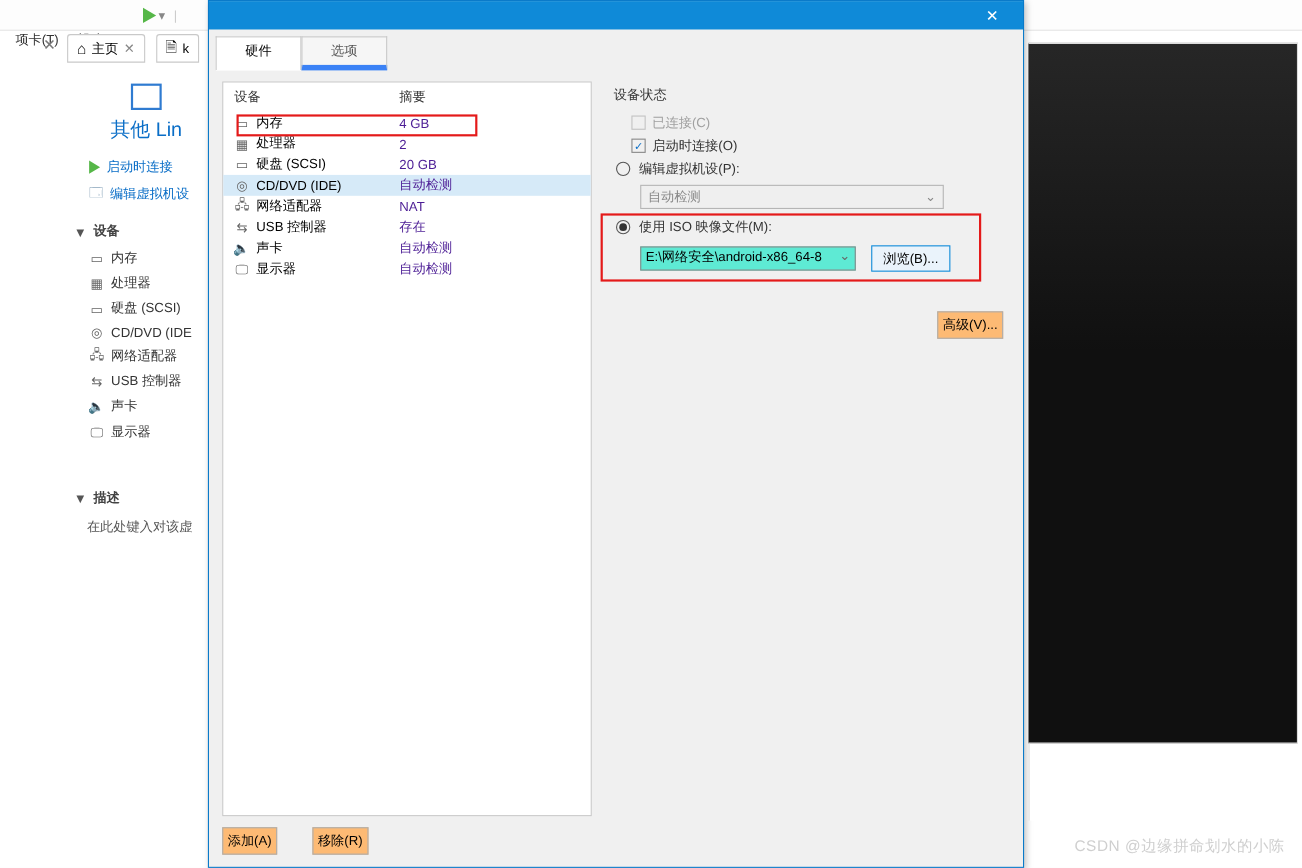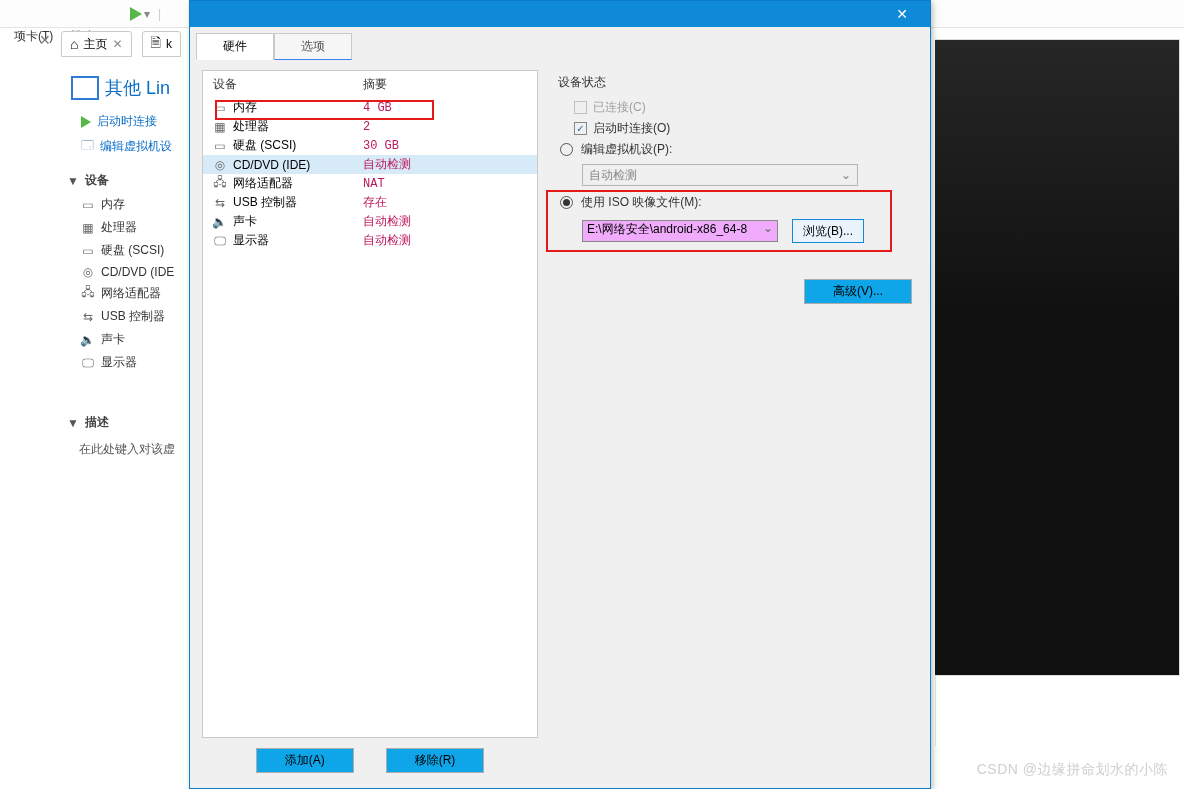--- a/index.html
+++ b/index.html
@@ -15,21 +15,21 @@
 .tabbar { height: 32px; display: flex; align-items: center; padding: 0 6px; position: relative; }
 .tab-close { color: #777; position: absolute; left: 39px; top: 4px; font-size: 14px; }
 .tab { display: flex; align-items: center; gap: 5px; border: 1px solid #c9c9c9; border-radius: 3px 3px 0 0; padding: 4px 8px; margin-left: 10px; height: 26px; background: #fff;}
 .tab .x { color: #888; }
 .tab-home { margin-left: 55px; }
 .home-icon { font-size: 14px; }
 .doc-icon { font-size: 13px; }
 
 
 .left-pane { position: absolute; left: 63px; top: 60px; width: 132px; background: #fff; }
-.vm-title { display: flex; align-items: center; gap: 6px; padding: 16px 0 10px 8px; }
+.vm-title { display: flex; align-items: center; gap: 6px; padding: 16px 0 10px 8px; flex-direction: column; }
 .vm-title-icon { width: 28px; height: 24px; border: 2px solid #2f7bd1; background: #fff; position: relative; }
 .vm-title-icon::after { content:''; position:absolute; left:-5px; top:-6px; width:28px; height:24px; border: 2px solid #2f7bd1; background:#fff; z-index:-1;}
 .vm-title-text { color: #0a6ec7; font-size: 18px; }
 .act-row { display:flex; align-items:center; gap:6px; padding: 3px 0 3px 18px; }
 .act-play { width:0; height:0; border-left:10px solid #56b748; border-top:6px solid transparent; border-bottom:6px solid transparent; }
 .act-link { color: #0a6ec7; }
 .act-edit { color: #8aa5bb; }
 
 .tree-head { display:flex; align-items:center; gap:6px; padding: 12px 0 4px 4px; color:#444; font-weight:bold; }
 .tree-head .tri { color: #555; }
@@ -40,56 +40,56 @@
 .desc-block { margin-top: 28px; }
 .desc-text { padding: 6px 0 0 16px; color:#555; }
 
 
 .dialog { position:absolute; left:189px; top:0; width:742px; height:789px; background:#f0f0f0; border:1px solid #0a7ac9; box-shadow: 2px 2px 6px rgba(0,0,0,.25); }
 .dlg-title { height:26px; background:#0f8ad8; color:#fff; display:flex; align-items:center; justify-content:space-between; padding:0 8px; }
 .dlg-close { width:40px; text-align:center; color:#fff; font-size:14px; }
 
 .dlg-tabs { display:flex; padding: 6px 6px 0 6px; background:#f0f0f0; }
 .dlg-tab { padding:4px 26px; border:1px solid #c9c9c9; background:#fff; border-bottom:1px solid #fff; }
-.dlg-tab.inactive { background:#f6f6f6; border-bottom:1px solid #3b82f6; color:#555;}
+.dlg-tab.inactive { background:#f6f6f6; border-bottom:5px solid #3b82f6; color:#555;}
 
 .dlg-body { display:flex; gap:14px; padding: 10px 12px 0 12px; height: calc(100% - 74px); position:relative; }
 
 
 .hw-panel { width: 336px; border:1px solid #c9c9c9; background:#fff; padding:0; display:flex; flex-direction:column; }
 .hw-head { display:flex; padding:5px 0 5px 10px; color:#333;}
 .hw-head .c1 { width:150px; }
 .hw-rows { flex:1; }
 .hw-row { display:flex; align-items:center; padding:2px 0 2px 10px; height:19px; }
 .hw-row.sel { background:#d6eaf8; }
 .hw-row .c1 { width:150px; display:flex; align-items:center; gap:6px;}
-.hw-row .c2 { color:#be185d;font-family:Liberation Mono, monospace; }
+.hw-row .c2 { color:#4c1d95; }
 .redbox-mem { position:absolute; border:2px solid #e41a1a; pointer-events:none; left:12px; top:29px; width:219px; height:20px; }
 
-.hw-btns { display:flex; gap:32px; justify-content:center; padding:6px 0 0 0; margin-top: 4px; }
-.btn { border:1px solid #adadad; background:#0ea5e9; padding:3px 28px; }
+.hw-btns { display:flex; gap:32px; padding:6px 0 0 0; margin-top: 4px; }
+.btn { border:1px solid #adadad; background:#fdba74; padding:3px 4px; }
 
 
 .rt-panel { flex:1; padding: 2px 6px; position:relative; }
 .grp-title { color:#333; padding: 2px 0 6px 0; }
 .chk-row { display:flex; align-items:center; gap:6px; padding: 2px 0 2px 16px; color:#333;}
 .chk-row.disabled { color:#a0a0a0; }
 .chk { width:13px; height:13px; border:1px solid #888; display:inline-flex; align-items:center; justify-content:center; font-size:10px; color:#0a6ec7; }
 .chk.disabled { border-color:#c2c2c2; color:#c2c2c2;}
 
 .radio-row { display:flex; align-items:center; gap:8px; padding: 2px 0 2px 2px; color:#333; }
 .radio { width:13px; height:13px; border:1px solid #555; border-radius:50%; display:inline-flex; align-items:center; justify-content:center;}
 .radio .dot { width:7px; height:7px; background:#333; border-radius:50%; }
 
 .combo { margin: 4px 0 6px 24px; width:276px; height:22px; border:1px solid #b5b5b5; background:#efefef; color:#888; display:flex; align-items:center; justify-content:space-between; padding:0 6px;}
 .combo .arr { color:#888; }
 
 .iso-area { position:relative; padding-bottom:8px; }
 .iso-row { display:flex; align-items:center; gap:14px; margin: 6px 0 0 24px; }
-.iso-input { width:196px; height:22px; border:1px solid #888; padding:0 4px; background:#f0abfc; font-family:Consolas, monospace; font-size:12px; }
+.iso-input { width:196px; height:22px; border:1px solid #888; padding:0 4px; background:#5eead4; font-family:Consolas, monospace; font-size:12px; }
 .iso-input .arr { float:right; color:#666;}
 .browse-btn { width:72px; height:24px; border:1px solid #0f8ad8; background:#eaf3fb; text-align:center; display:flex; align-items:center; justify-content:center; }
 .redbox-iso { position:absolute; border:2px solid #e41a1a; pointer-events:none; left:-12px; top:-2px; width:346px; height:62px; }
 
 .adv-btn-row { display:flex; justify-content:flex-end; margin-top: 28px; }
 
 
 .preview { position:absolute; left:935px; top:39px; width:245px; height:637px; background:#101010; border:1px solid #dcdcdc; border-left:none;}
 .preview-gloss { position:absolute; top:0; left:0; width:100%; height:280px; background:linear-gradient(180deg, rgba(80,80,80,.35), rgba(16,16,16,0)); }
 .preview-below { position:absolute; left:935px; top:676px; width:245px; height:70px; background:#fff; border-left:1px solid #dcdcdc;}
@@ -212,21 +212,21 @@
                 <span class="mini-icon">▦</span>
                 <span>处理器</span>
               </span>
               <span class="c2">2</span>
             </div>
           <div class="hw-row">
               <span class="c1">
                 <span class="mini-icon">▭</span>
                 <span>硬盘 (SCSI)</span>
               </span>
-              <span class="c2">30 GB</span>
+              <span class="c2">20 GB</span>
             </div>
           <div class="hw-row sel">
               <span class="c1">
                 <span class="mini-icon">◎</span>
                 <span>CD/DVD (IDE)</span>
               </span>
               <span class="c2">自动检测</span>
             </div>
           <div class="hw-row">
               <span class="c1">

